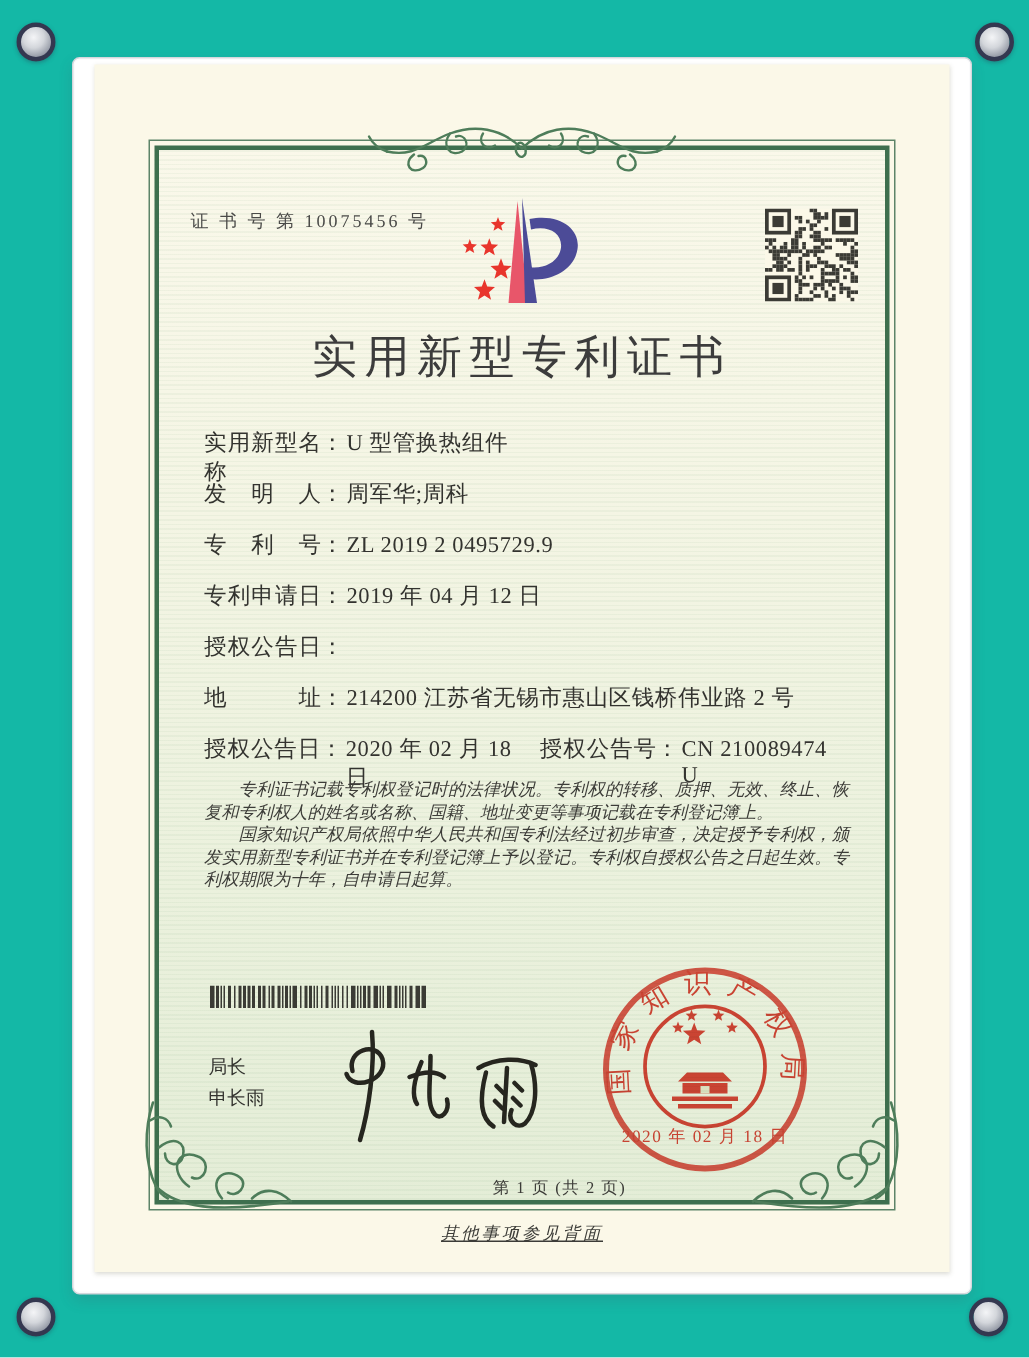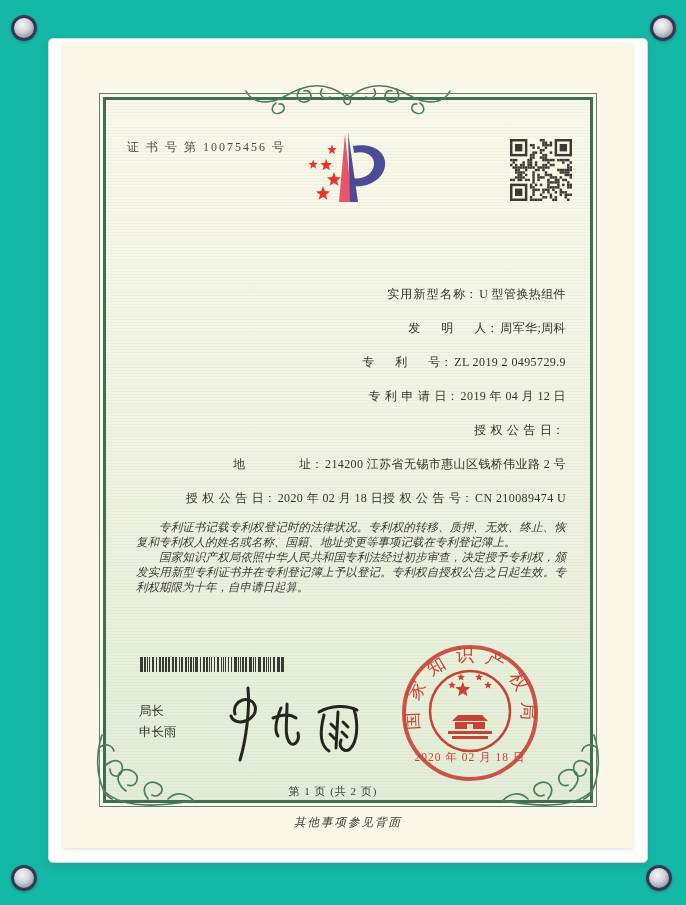--- a/index.html
+++ b/index.html
@@ -34,41 +34,41 @@
 
   .cert-no{position:absolute;left:127px;top:139px;font-size:12px;letter-spacing:2px;color:#4a4a48;}
 
   .logo{position:absolute;left:301px;top:128px;width:92px;height:82px;}
   .qr{position:absolute;left:510px;top:139px;width:62px;height:62px;}
 
   .title{position:absolute;left:103px;top:218px;width:490px;text-align:center;
     font-size:30px;letter-spacing:5px;color:#3c3c3c;font-weight:500;}
 
   .fields{position:absolute;left:136px;top:286px;width:430px;color:#33332f;}
-  .f-row{display:flex;align-items:baseline;height:34px;font-size:12px;justify-content:flex-end;}
+  .f-row{display:flex;align-items:baseline;height:34px;font-size:15px;}
   .f-label{display:inline-block;width:78px;text-align:justify;text-align-last:justify;letter-spacing:0;}
   .f-colon{margin:0 2px 0 0;}
   .f-value{letter-spacing:.4px;}
   .f-label2{display:inline-block;width:78px;text-align:justify;text-align-last:justify;}
 
   .body-text{position:absolute;left:136px;top:520px;width:430px;font-size:11.5px;line-height:15px;
     color:#3c3c38;font-style:italic;text-align:justify;}
   .body-text p{margin:0;text-indent:2em;}
 
   .barcode{position:absolute;left:140px;top:657px;width:147px;height:15px;}
 
   .signer{position:absolute;left:139px;top:701px;font-size:12.5px;color:#33332f;line-height:21px;}
   .autograph{position:absolute;left:205px;top:682px;width:180px;height:84px;}
 
   .seal{position:absolute;left:390px;top:635px;width:160px;height:156px;mix-blend-mode:multiply;opacity:.93;}
 
   .page-info{position:absolute;left:103px;top:784px;width:460px;text-align:center;
-    font-size:11px;letter-spacing:1px;color:#3c3c38;}
+    font-size:11px;letter-spacing:1px;color:#3c3c38;padding-left:40px;}
   .back-note{position:absolute;left:103px;top:815px;width:490px;text-align:center;
-    font-size:11.5px;letter-spacing:2px;color:#3c3c38;font-style:italic;}
+    font-size:11.5px;letter-spacing:2px;color:#3c3c38;font-style:italic;text-decoration:underline;}
 </style>
 </head>
 <body>
 
 <div class="stage">
 
   <div class="screw tl"></div>
   <div class="screw tr"></div>
   <div class="screw bl"></div>
   <div class="screw br"></div>
@@ -339,20 +339,21 @@
       <rect x="2.48" y="2.48" width="12.4" height="12.4" fill="#fbf8e8"></rect>
       <rect x="4.96" y="4.96" width="7.4399999999999995" height="7.4399999999999995" fill="#3b3b35"></rect>
       <rect x="44.64" y="0" width="17.36" height="17.36" fill="#3b3b35"></rect>
       <rect x="47.12" y="2.48" width="12.4" height="12.4" fill="#fbf8e8"></rect>
       <rect x="49.6" y="4.96" width="7.4399999999999995" height="7.4399999999999995" fill="#3b3b35"></rect>
       <rect x="0" y="44.64" width="17.36" height="17.36" fill="#3b3b35"></rect>
       <rect x="2.48" y="47.12" width="12.4" height="12.4" fill="#fbf8e8"></rect>
       <rect x="4.96" y="49.6" width="7.4399999999999995" height="7.4399999999999995" fill="#3b3b35"></rect>
     </svg>
 
+  <div class="title">实用新型专利证书</div>
 
   <div class="fields">
     <div class="f-row">
       <span class="f-label">实用新型名称</span>
         <span class="f-colon">：</span>
       <span class="f-value">U 型管换热组件</span>
     </div>
     <div class="f-row">
       <span class="f-label">发明人</span>
         <span class="f-colon">：</span>

